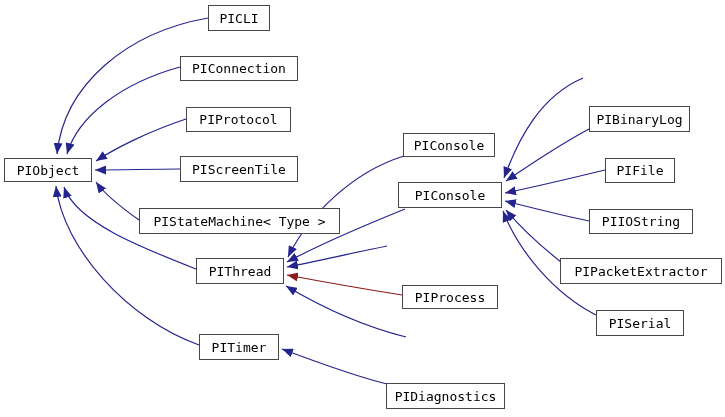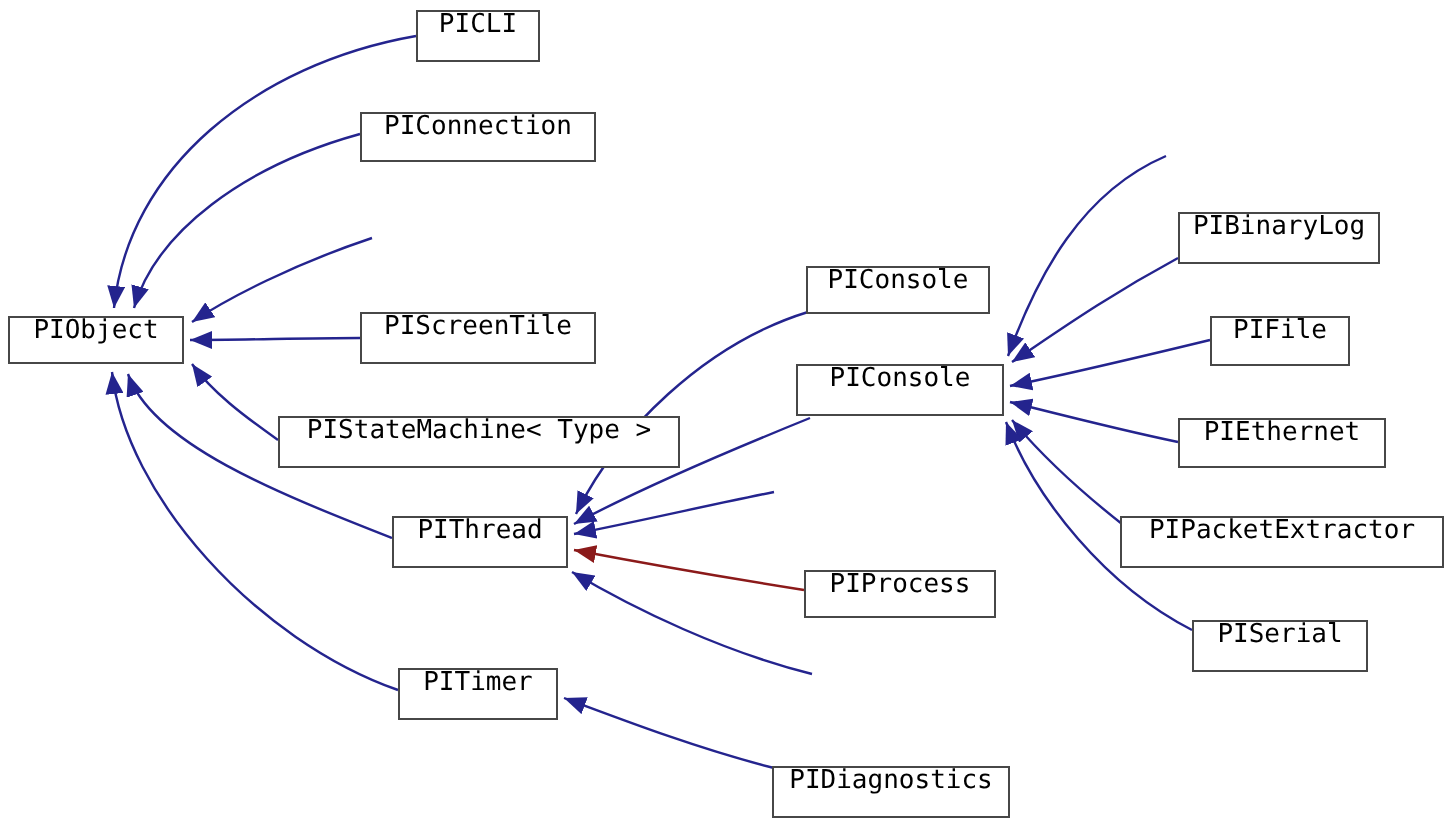--- a/index.html
+++ b/index.html
@@ -7,21 +7,21 @@
     --edge-blue:#24248e; --edge-red:#8b1a1a;
   }
   html,body{margin:0;padding:0;background:var(--bg);}
   .canvas{
     position:relative;width:725px;height:417px;background:var(--bg);overflow:hidden;
     font-family:"DejaVu Sans Mono","Liberation Mono",monospace;
   }
   .edges{position:absolute;left:0;top:0;width:725px;height:417px;}
   .edge{fill:none;stroke-width:1.2;}
   .node{
-    position:absolute;box-sizing:border-box;display:flex;align-items:flex-start;justify-content:center;
+    position:absolute;box-sizing:border-box;display:flex;align-items:center;justify-content:center;
     background:var(--node-bg);border:1px solid var(--node-border);
     color:var(--node-text);font-size:13px;line-height:1;white-space:nowrap;cursor:pointer;
   }
   .node-label{display:inline-block;padding:0 3px;}
 </style>
 </head>
 <body>
 
 <div class="canvas">
 
@@ -61,20 +61,23 @@
 
   <div class="node" style="left:4px;top:158px;width:88px;height:24px">
     <span class="node-label">PIObject</span>
     </div>
   <div class="node" style="left:208px;top:5px;width:62px;height:26px">
     <span class="node-label">PICLI</span>
     </div>
   <div class="node" style="left:180px;top:56px;width:118px;height:25px">
     <span class="node-label">PIConnection</span>
     </div>
+  <div class="node" style="left:186px;top:107px;width:105px;height:25px">
+    <span class="node-label">PIProtocol</span>
+    </div>
   <div class="node" style="left:180px;top:156px;width:118px;height:26px">
     <span class="node-label">PIScreenTile</span>
     </div>
   <div class="node" style="left:139px;top:208px;width:201px;height:26px">
     <span class="node-label">PIStateMachine&lt; Type &gt;</span>
     </div>
   <div class="node" style="left:196px;top:258px;width:88px;height:26px">
     <span class="node-label">PIThread</span>
     </div>
   <div class="node" style="left:199px;top:334px;width:80px;height:26px">
@@ -92,21 +95,21 @@
   <div class="node" style="left:386px;top:383px;width:119px;height:26px">
     <span class="node-label">PIDiagnostics</span>
     </div>
   <div class="node" style="left:589px;top:106px;width:101px;height:26px">
     <span class="node-label">PIBinaryLog</span>
     </div>
   <div class="node" style="left:605px;top:158px;width:70px;height:25px">
     <span class="node-label">PIFile</span>
     </div>
   <div class="node" style="left:589px;top:209px;width:104px;height:25px">
-    <span class="node-label">PIEthernet</span>
+    <span class="node-label">PIIOString</span>
     </div>
   <div class="node" style="left:560px;top:258px;width:162px;height:26px">
     <span class="node-label">PIPacketExtractor</span>
     </div>
   <div class="node" style="left:596px;top:310px;width:88px;height:26px">
     <span class="node-label">PISerial</span>
     </div>
 
 </div>
 

